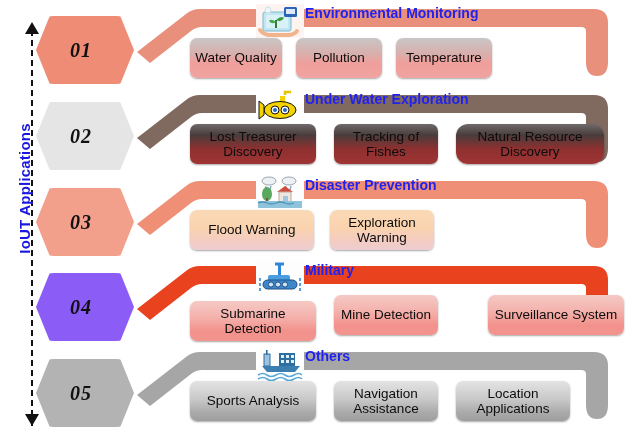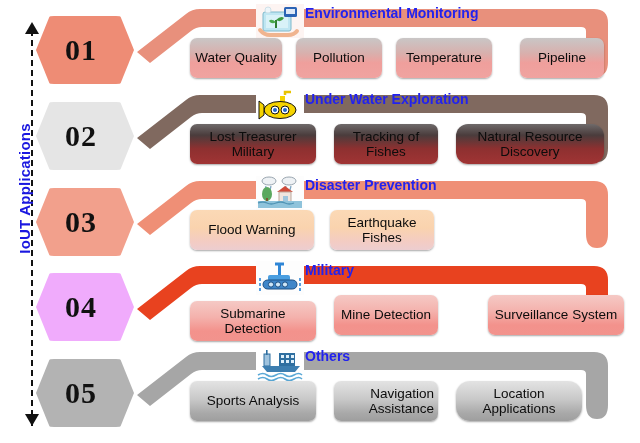--- a/index.html
+++ b/index.html
@@ -34,21 +34,21 @@
   
   .badge{
     position:absolute;left:36px;top:16px;width:98px;height:68px;
     -webkit-clip-path:polygon(14% 0%,86% 0%,100% 50%,86% 100%,14% 100%,0% 50%);
     clip-path:polygon(14% 0%,86% 0%,100% 50%,86% 100%,14% 100%,0% 50%);
     border-radius:18px;
     display:flex;align-items:center;justify-content:center;
   }
   .badge span{
     font-family:"Liberation Serif","DejaVu Serif",serif;
-    font-weight:bold;font-size:30px;color:#111;
+    font-style:italic;font-weight:bold;font-size:20px;color:#111;
     letter-spacing:1px;padding-right:8px;
   }
 
   
   .bracket{position:absolute;left:0;top:0;width:640px;height:86px;}
 
   
   .panel-title{
     position:absolute;top:5px;left:305px;
     color:#2222ee;font-weight:bold;font-size:14px;white-space:nowrap;
@@ -105,21 +105,20 @@
         <rect x="31" y="6" width="9" height="5" fill="#dfe9f7"></rect>
         <circle cx="13" cy="7" r="3" fill="#eef6fa" stroke="#cfe0e8"></circle>
         <path d="M5 27 q4 5 10 5 l18 0 q6 0 9 -4" stroke="#f0b48f" stroke-width="4" fill="none" stroke-linecap="round"></path>
       </svg>
         </div>
     <div class="panel-title">Environmental Monitoring</div>
         <div class="chips">
       <div class="chip pal-pink" style="left:0px;width:92px;">Water Quality</div>
       <div class="chip pal-pink" style="left:106px;width:86px;">Pollution</div>
       <div class="chip pal-pink" style="left:206px;width:96px;">Temperature</div>
-      <div class="chip pal-pink" style="left:330px;width:84px;">Pipeline</div>
         </div>
       </div>
       <div class="row row-1">
     <svg class="bracket" viewBox="0 0 640 86">
       <path d="M137 52 L186 14 Q192 9 200 9 L594 9 Q608 9 608 23 L608 62 Q608 76 597 76 Q586 76 586 62 L586 31 Q586 27 581 27 L202 27 Q196 27 191 31 L150 63 Z" fill="#80695f"></path>
     </svg>
     <div class="badge" style="background:#e5e5e5">
       <span>02</span>
     </div>
     <div class="icon-box">
@@ -130,21 +129,21 @@
         <ellipse cx="25" cy="21" rx="16" ry="8.5" fill="#f5d300" stroke="#111" stroke-width="1"></ellipse>
         <circle cx="20" cy="21" r="4" fill="#fff" stroke="#111"></circle>
         <circle cx="20" cy="21" r="2" fill="#1b64c8"></circle>
         <circle cx="30" cy="21" r="4" fill="#fff" stroke="#111"></circle>
         <circle cx="30" cy="21" r="2" fill="#1b64c8"></circle>
         <path d="M9 16 l-5 -4 l0 18 l5 -4 z" fill="#f5d300" stroke="#111"></path>
       </svg>
         </div>
     <div class="panel-title">Under Water Exploration</div>
         <div class="chips">
-      <div class="chip pal-dark" style="left:0px;width:126px;">Lost Treasurer Military</div>
+      <div class="chip pal-dark" style="left:0px;width:126px;">Lost Treasurer Discovery</div>
       <div class="chip pal-dark" style="left:144px;width:104px;">Tracking of Fishes</div>
       <div class="chip pal-dark" style="left:266px;width:148px;border-radius:12px;">Natural Resource Discovery</div>
         </div>
       </div>
       <div class="row row-2">
     <svg class="bracket" viewBox="0 0 640 86">
       <path d="M137 52 L186 14 Q192 9 200 9 L594 9 Q608 9 608 23 L608 62 Q608 76 597 76 Q586 76 586 62 L586 31 Q586 27 581 27 L202 27 Q196 27 191 31 L150 63 Z" fill="#ef8f76"></path>
     </svg>
     <div class="badge" style="background:#f2a08c">
       <span>03</span>
@@ -160,28 +159,28 @@
         <path d="M22 17 l8 -6 l8 6 z" fill="#cf4b3a"></path>
         <rect x="24" y="17" width="12" height="10" fill="#f0e6e0" stroke="#bda79c"></rect>
         <rect x="28" y="21" width="5" height="6" fill="#9fc6de"></rect>
         <rect x="3" y="26" width="44" height="7" fill="#8fc3db"></rect>
         <path d="M3 28 q5 -2 9 0 t9 0 t9 0 t9 0" stroke="#4f94b5" fill="none" stroke-width="1.3"></path>
       </svg>
         </div>
     <div class="panel-title">Disaster Prevention</div>
         <div class="chips">
       <div class="chip pal-peach" style="left:0px;width:124px;">Flood Warning</div>
-      <div class="chip pal-peach" style="left:140px;width:104px;">Earthquake Fishes</div>
+      <div class="chip pal-peach" style="left:140px;width:104px;">Exploration Warning</div>
         </div>
       </div>
       <div class="row row-3">
     <svg class="bracket" viewBox="0 0 640 86">
       <path d="M137 52 L186 14 Q192 9 200 9 L594 9 Q608 9 608 23 L608 62 Q608 76 597 76 Q586 76 586 62 L586 31 Q586 27 581 27 L202 27 Q196 27 191 31 L150 63 Z" fill="#e8421f"></path>
     </svg>
-    <div class="badge" style="background:#f0abfc">
+    <div class="badge" style="background:#8b5cf6">
       <span>04</span>
     </div>
     <div class="icon-box">
       <svg width="50" height="36" viewBox="0 0 50 36">
         <rect x="1" y="1" width="48" height="34" fill="#fdfdfd"></rect>
         <rect x="23" y="4" width="3" height="11" fill="#2f86d6"></rect>
         <path d="M20 4 l9 0" stroke="#2f86d6" stroke-width="3"></path>
         <rect x="13" y="15" width="22" height="6" rx="2" fill="#4a9ee0"></rect>
         <rect x="8" y="20" width="34" height="9" rx="4.5" fill="#3f86c9" stroke="#1d4f83"></rect>
         <circle cx="16" cy="24.5" r="2.6" fill="#cfe6f7" stroke="#1d4f83"></circle>
@@ -217,18 +216,18 @@
         <rect x="31" y="14" width="3" height="3" fill="#dff0fb"></rect>
         <rect x="36" y="14" width="3" height="3" fill="#dff0fb"></rect>
         <path d="M7 20 l38 0 l-5 6 l-28 0 z" fill="#3d7eb0"></path>
         <path d="M3 29 q5 -3 9 0 t9 0 t9 0 t9 0 t8 0" stroke="#5aa8d6" fill="none" stroke-width="1.6"></path>
         <path d="M3 33 q5 -3 9 0 t9 0 t9 0 t9 0 t8 0" stroke="#5aa8d6" fill="none" stroke-width="1.6"></path>
       </svg>
         </div>
     <div class="panel-title">Others</div>
         <div class="chips">
       <div class="chip pal-gray" style="left:0px;width:126px;">Sports Analysis</div>
-      <div class="chip pal-gray" style="left:144px;width:104px;text-align:right;">Navigation Assistance</div>
-      <div class="chip pal-gray" style="left:266px;width:126px;border-radius:14px;">Location Applications</div>
+      <div class="chip pal-gray" style="left:144px;width:104px;">Navigation Assistance</div>
+      <div class="chip pal-gray" style="left:266px;width:114px;">Location Applications</div>
         </div>
       </div>
     </div>
 </div>
 
 </body></html>

